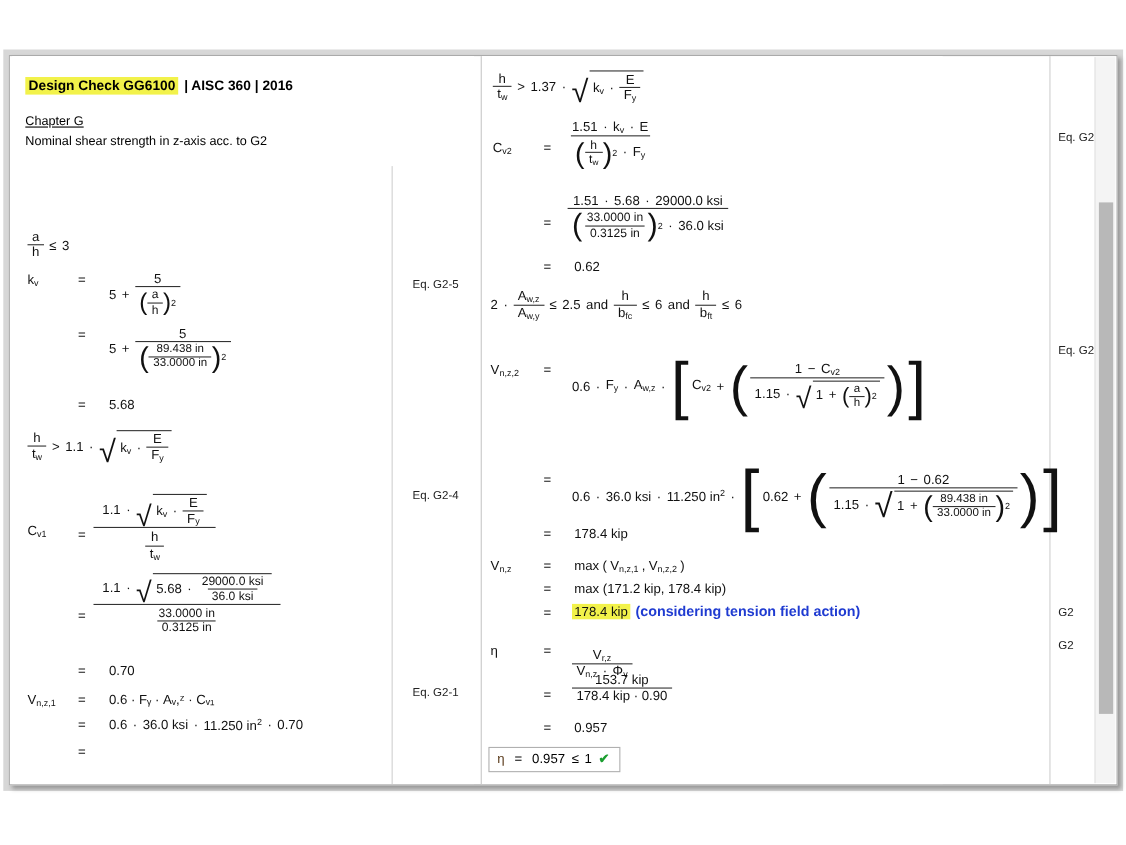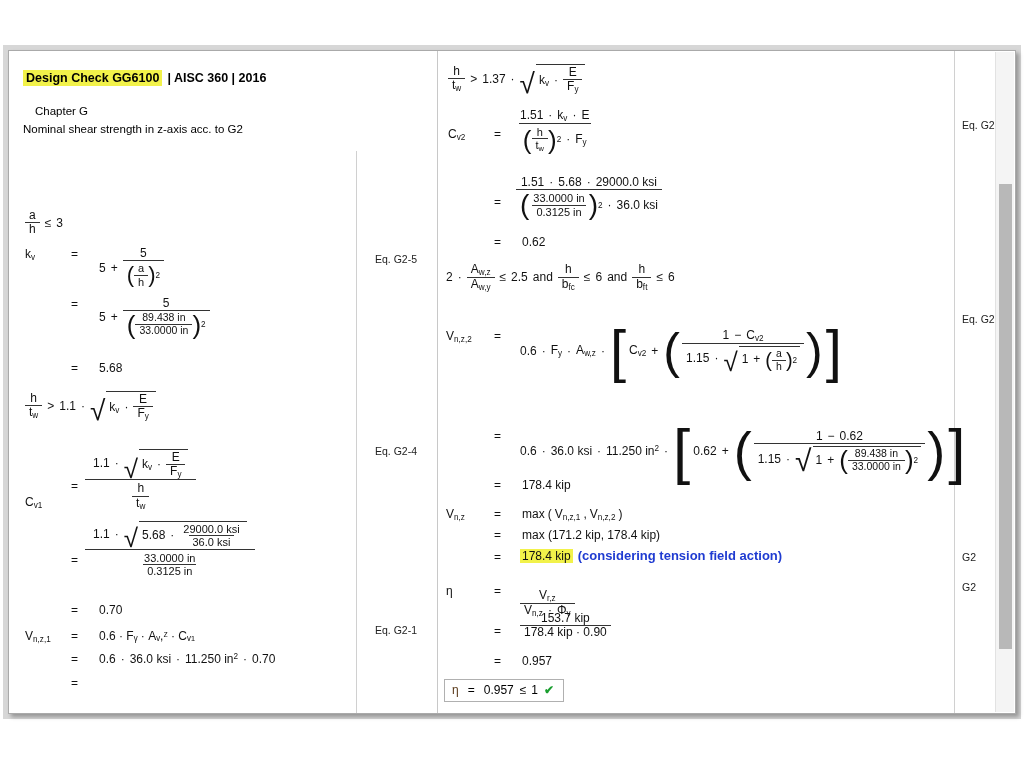--- a/index.html
+++ b/index.html
@@ -113,21 +113,21 @@
 
   <div id="pages">
 
     <div class="page" id="page-left">
 
       <div class="ref-rule" style="left:345px;"></div>
 
       <div class="hdr-line" style="left:12px; top:20px;">
         <span class="hl">Design Check GG6100</span><span style="padding-left:5px;">| AISC 360 | 2016</span>
       </div>
-      <div class="sub" style="left:24px; top:54px;">Chapter G</div>
+      <div class="sub" style="left:12px; top:54px;text-decoration:underline;">Chapter G</div>
       <div class="sub" style="left:12px; top:72px;">Nominal shear strength in z-axis acc. to G2</div>
 
       <div class="m" style="left:14px; top:158px;">
         <span class="mrow">
           <span class="frac">
             <span class="num">a</span>
             <span class="den">h</span>
           </span>
           <span>≤</span>
           <span>3</span>
@@ -202,21 +202,21 @@
                 <span class="frac">
                   <span class="num">E</span>
                   <span class="den"><span>F</span><sub>y</sub></span>
                 </span>
               </span>
             </span>
           </span>
         </span>
       </div>
 
-      <div class="m" style="left:14px; top:444px;text-align:right;">
+      <div class="m" style="left:14px; top:424px;text-align:right;">
         <span>C</span><sub>v1</sub>
       </div>
       <div class="m" style="left:60px; top:428px;">=</div>
       <div class="m" style="left:78px; top:398px;">
         <span class="frac">
           <span class="num">
             <span class="mrow">
               <span>1.1</span>
               <span>·</span>
               <span class="sq">

